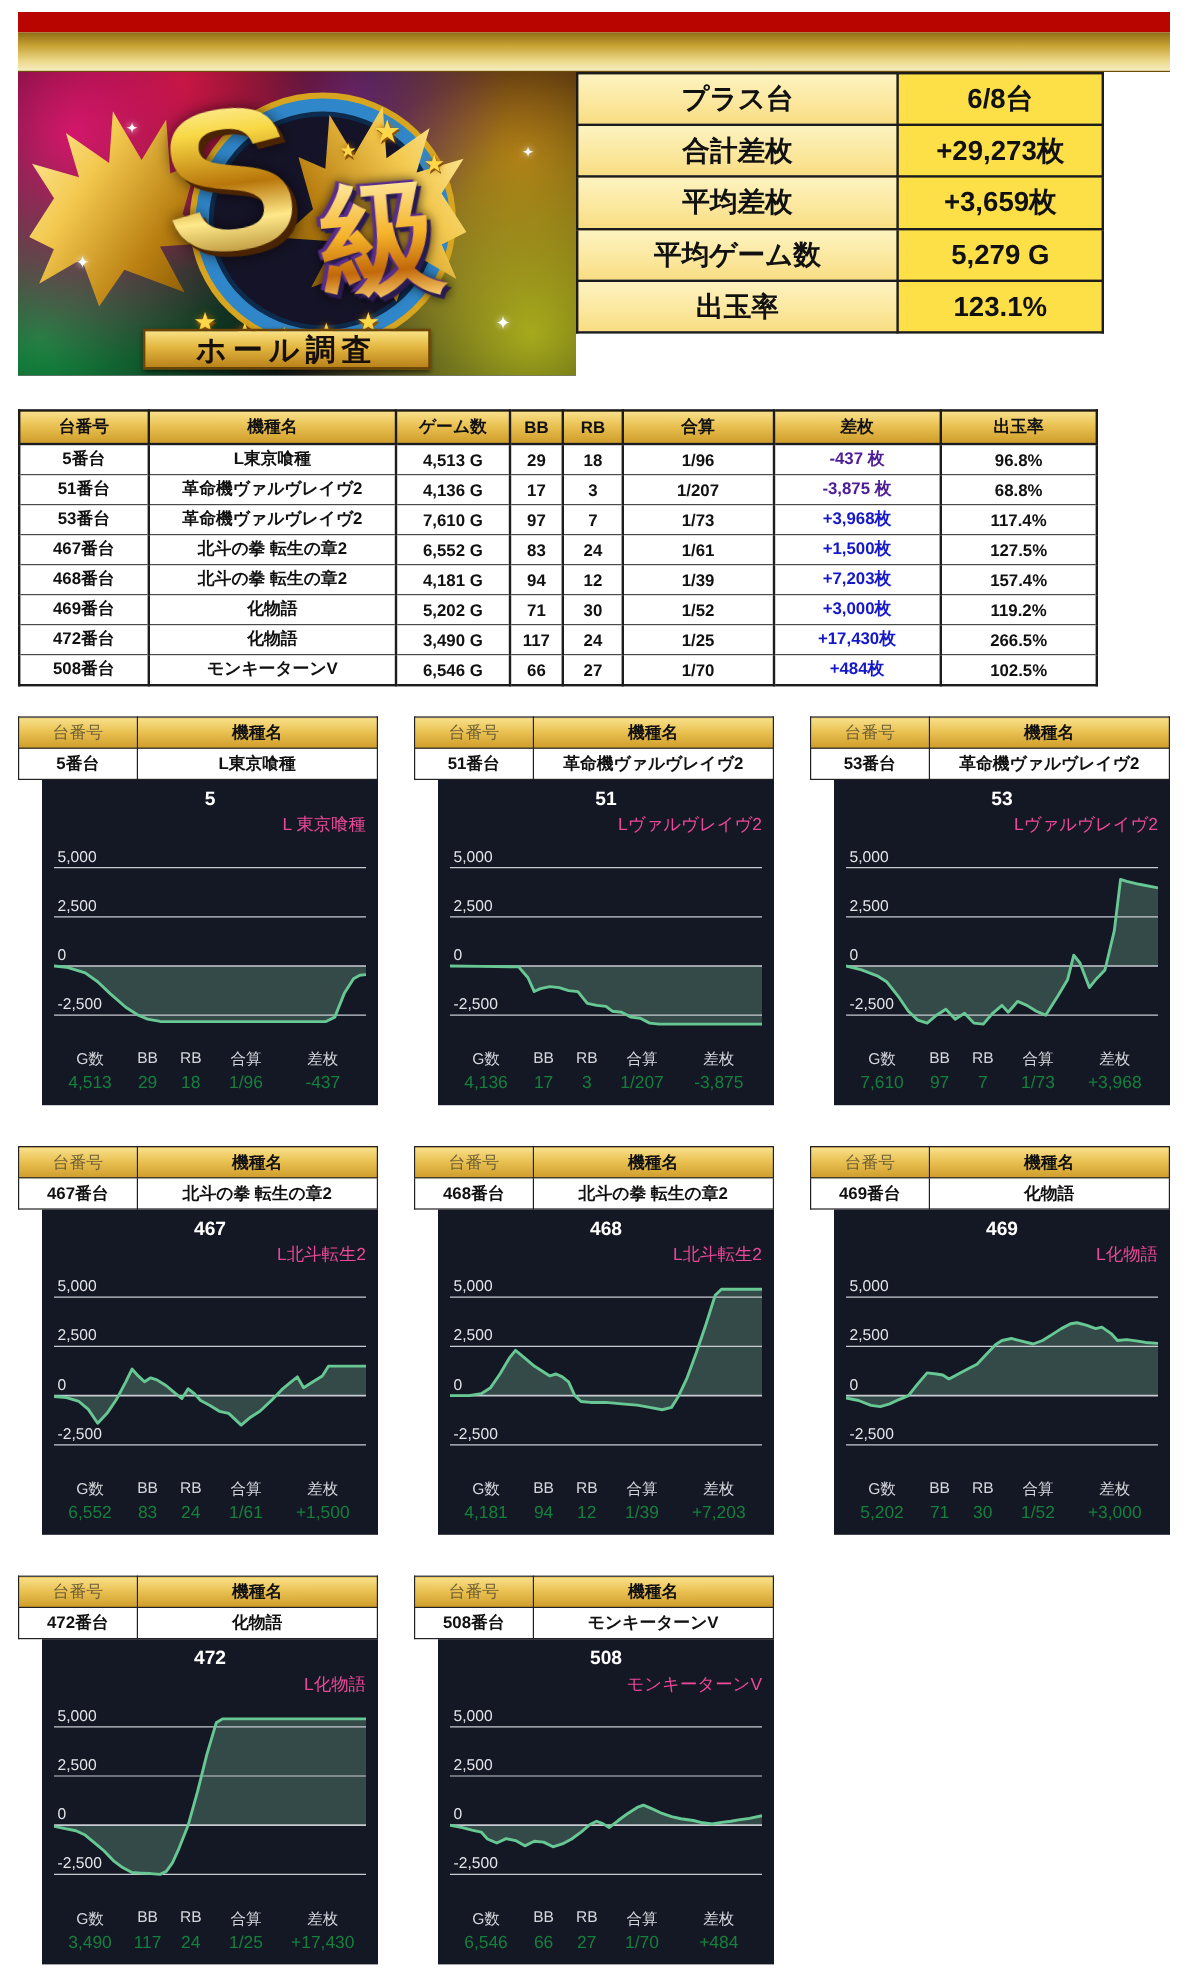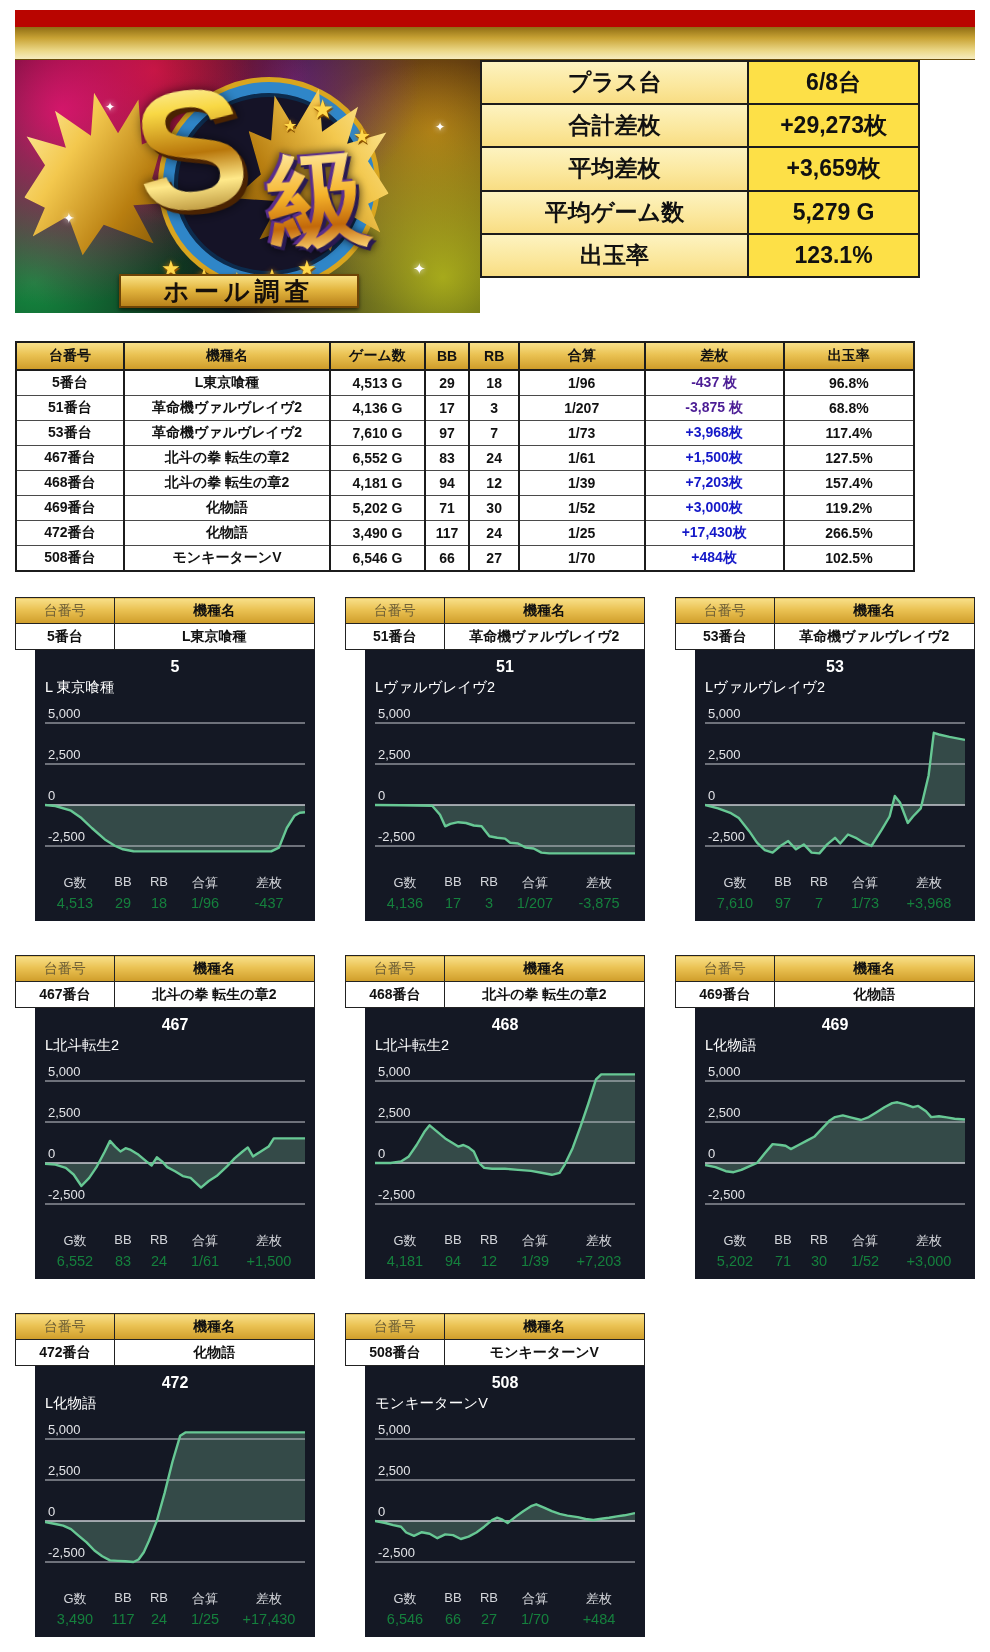--- a/index.html
+++ b/index.html
@@ -115,21 +115,21 @@
   .card-head th.dai-h { width:33%; color:#6f6036; font-weight:normal; }
   .card-head td {
     border:1px solid #222; background:#fff; text-align:center;
     font-size:14px; font-weight:bold; height:26px;
   }
   .card-panel {
     margin-left:20px; width:280px; background:#141824; padding:8px 10px 10px 10px;
     color:#eceef2;
   }
   .panel-num  { text-align:center; font-size:16px; font-weight:bold; color:#ffffff; }
-  .panel-name { text-align:left; font-size:14.5px; color:#ffffff; margin-top:2px; margin-bottom:5px; }
+  .panel-name { text-align:right; font-size:14.5px; color:#ec4899; margin-top:2px; margin-bottom:5px; }
   .panel-svg  { display:block; }
   .stats-row  { display:flex; justify-content:center; margin-top:4px; }
   .stats-row span { display:inline-block; text-align:center; }
   .stats-labels { color:#d4d6db; font-size:13px; margin-top:8px; }
   .stats-values { color:#15803d; font-size:14.5px; margin-top:3px; }
   .sw-g { width:60px; } .sw-bb { width:36px; } .sw-rb { width:36px; }
   .sw-gs { width:56px; } .sw-sm { width:72px; }
 </style>
 </head>
 <body>

